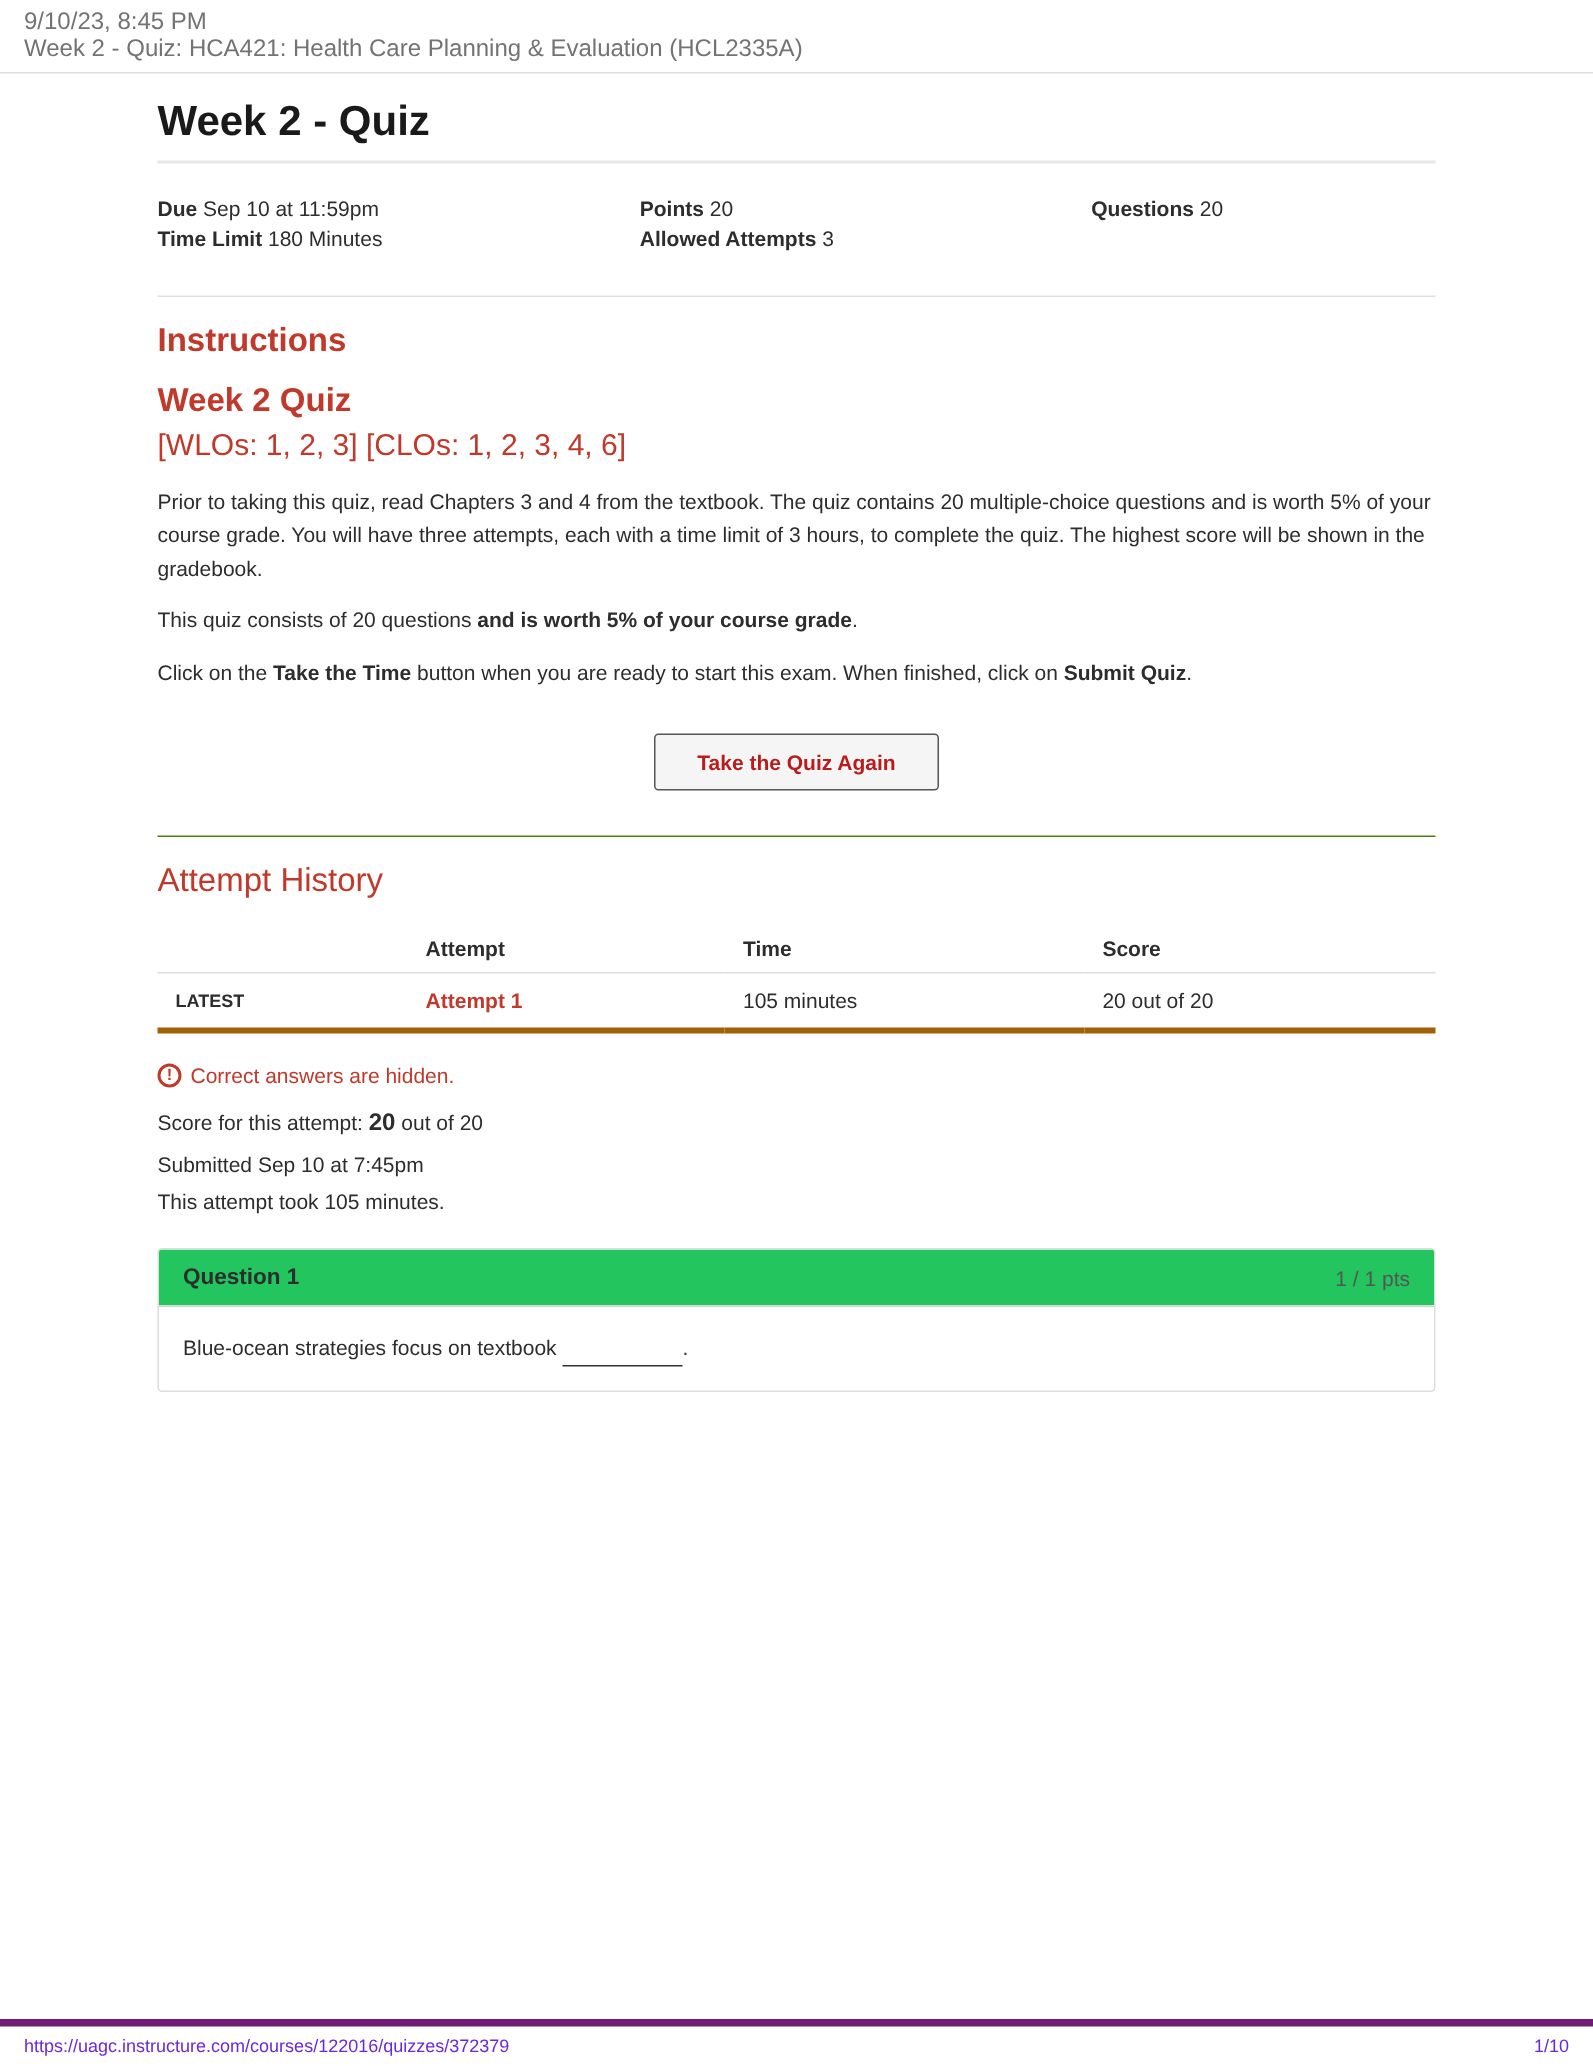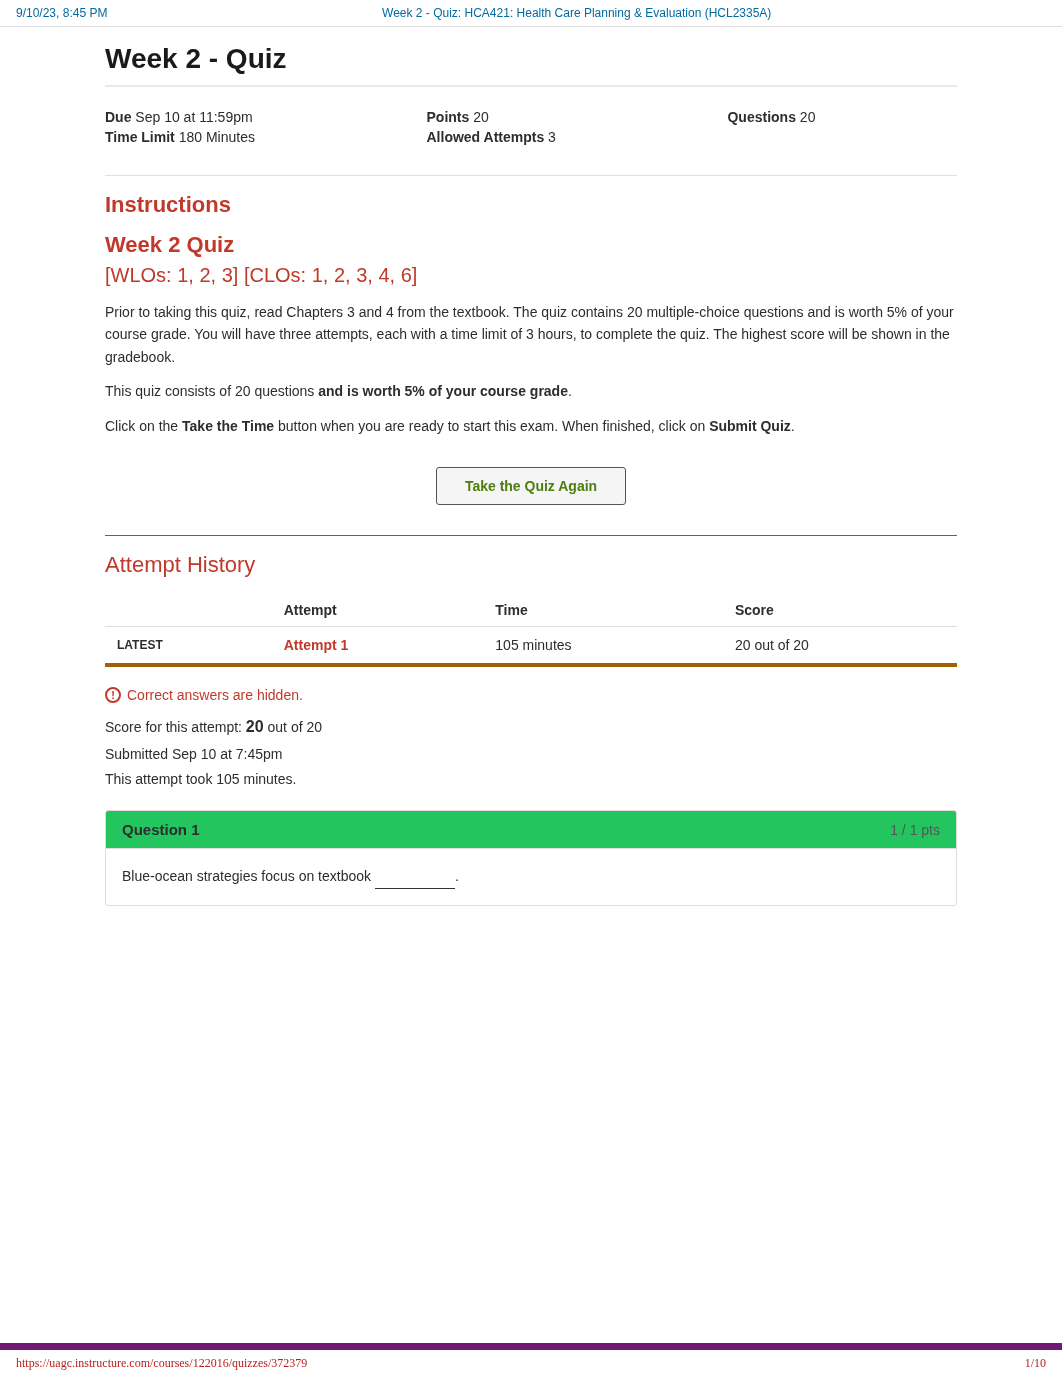--- a/index.html
+++ b/index.html
@@ -6,23 +6,24 @@
     body {
       font-family: Arial, Helvetica, sans-serif;
       font-size: 14px;
       color: #2d2d2d;
       background: #fff;
     }
     .top-bar {
       display: flex;
       justify-content: space-between;
       padding: 6px 16px;
-      font-size: 12px;
-      color: #0369a1;
+      font-size: 16px;
+      color: #737373;
       border-bottom: 1px solid #ddd;
+      flex-direction: column;
     }
     .page-wrapper {
       max-width: 900px;
       margin: 0 auto;
       padding: 16px 24px 40px 24px;
     }
     .quiz-title {
       font-size: 28px;
       font-weight: bold;
       color: #1a1a1a;
@@ -73,21 +74,21 @@
     .take-quiz-area {
       text-align: center;
       margin: 30px 0 30px 0;
     }
     .take-quiz-btn {
       display: inline-block;
       border: 1px solid #555;
       padding: 10px 28px;
       font-size: 14px;
       font-weight: bold;
-      color: #4d7c0f;
+      color: #b91c1c;
       background: #f5f5f5;
       cursor: pointer;
       border-radius: 3px;
       text-decoration: none;
     }
     .attempt-history-heading {
       font-size: 22px;
       color: #c0392b;
       font-weight: normal;
       margin-bottom: 16px;
@@ -184,27 +185,26 @@
       display: inline-block;
       border-bottom: 1px solid #333;
       width: 80px;
     }
     .footer-bar {
       position: fixed;
       bottom: 0;
       left: 0;
       right: 0;
       background: #fff;
-      border-top: 7px solid #701a75;
+      border-top: 5px solid #701a75;
       display: flex;
       justify-content: space-between;
       padding: 6px 16px;
       font-size: 12px;
-      color: #b91c1c;
-      font-family: Liberation Serif, serif;
+      color: #6d28d9;
     }
     .separator {
       border: none;
       border-top: 1px solid #e0e0e0;
       margin: 16px 0;
     }
   </style>
 </head>
 <body>
 

